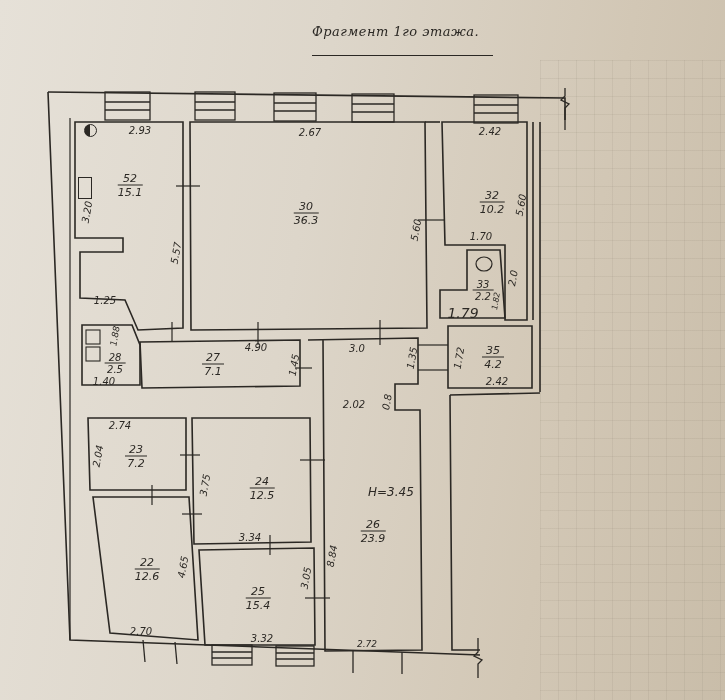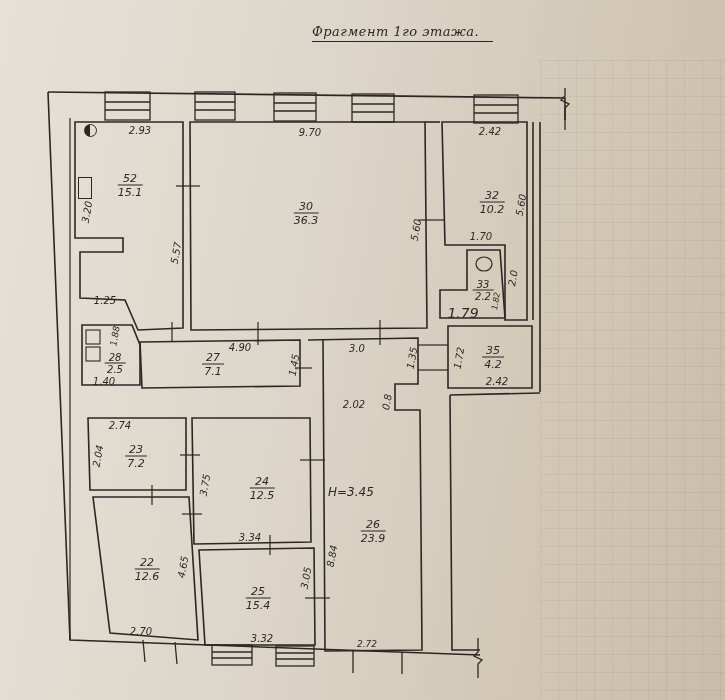--- a/index.html
+++ b/index.html
@@ -12,29 +12,29 @@
   .grid {
     position:absolute; left:540px; top:60px; width:185px; height:640px;
     background-image:
       linear-gradient(rgba(120,110,95,0.10) 1px, transparent 1px),
       linear-gradient(90deg, rgba(120,110,95,0.10) 1px, transparent 1px);
     background-size: 18px 18px;
   }
   .title {
     position:absolute; left:312px; top:24px;
     font-family:"DejaVu Serif", serif; font-style:italic; font-size:13px;
-    letter-spacing:0.5px; border-bottom:1.5px solid #2b2824; padding:0 14px 2px 0;
+    letter-spacing:0.5px; border-bottom:1.5px solid #2b2824; padding:0 14px 16px 0;
   }
   svg { position:absolute; left:0; top:0; }
   .lbl { position:absolute; font-style:italic; font-size:10px; transform:translate(-50%,-50%); white-space:nowrap; }
   .vert { transform:translate(-50%,-50%) rotate(-80deg); }
   .room { position:absolute; transform:translate(-50%,-50%); text-align:center; font-style:italic; font-size:11px; line-height:13px; }
   .room .num { display:block; border-bottom:1px solid #2b2824; padding:0 4px; }
   .room .area { display:block;text-align:center; }
-  .height-note { position:absolute; font-style:italic; font-size:12px; }
+  .height-note { position:absolute; font-style:italic; font-size:12px;margin-left:40px; }
 </style>
 </head>
 <body>
 
 <div class="grid"></div>
 
 <div class="title">Фрагмент 1го этажа.</div>
 
 <svg width="725" height="700" stroke="#2b2824" fill="none" stroke-width="1.6">
 
@@ -178,31 +178,31 @@
     <span class="num">26</span>
     <span class="area">23.9</span>
   </div>
 
 <div class="height-note" style="left:328px;top:485px">H=3.45</div>
 
 <div class="lbl" style="left:140px;top:130px">2.93</div>
 <div class="lbl vert" style="left:87px;top:212px">3.20</div>
 <div class="lbl vert" style="left:176px;top:253px">5.57</div>
 <div class="lbl" style="left:105px;top:300px">1.25</div>
-<div class="lbl" style="left:310px;top:132px">9.70</div>
+<div class="lbl" style="left:310px;top:132px">2.67</div>
 <div class="lbl vert" style="left:416px;top:230px">5.60</div>
 <div class="lbl" style="left:490px;top:131px">2.42</div>
 <div class="lbl vert" style="left:521px;top:205px">5.60</div>
 <div class="lbl" style="left:481px;top:236px">1.70</div>
 <div class="lbl vert" style="left:513px;top:278px">2.0</div>
 <div class="lbl" style="left:463px;top:313px;font-size:14px">1.79</div>
 <div class="lbl vert" style="left:496px;top:301px;font-size:8px">1.82</div>
 <div class="lbl vert" style="left:115px;top:336px;font-size:9px">1.88</div>
 <div class="lbl" style="left:104px;top:381px;font-size:10px">1.40</div>
-<div class="lbl" style="left:240px;top:347px">4.90</div>
+<div class="lbl" style="left:256px;top:347px">4.90</div>
 <div class="lbl vert" style="left:294px;top:365px">1.45</div>
 <div class="lbl" style="left:357px;top:348px">3.0</div>
 <div class="lbl vert" style="left:412px;top:358px">1.35</div>
 <div class="lbl" style="left:354px;top:404px">2.02</div>
 <div class="lbl vert" style="left:387px;top:402px">0.8</div>
 <div class="lbl vert" style="left:332px;top:556px">8.84</div>
 <div class="lbl" style="left:367px;top:644px;font-size:9px">2.72</div>
 <div class="lbl vert" style="left:459px;top:358px">1.72</div>
 <div class="lbl" style="left:497px;top:381px">2.42</div>
 <div class="lbl" style="left:120px;top:425px">2.74</div>

